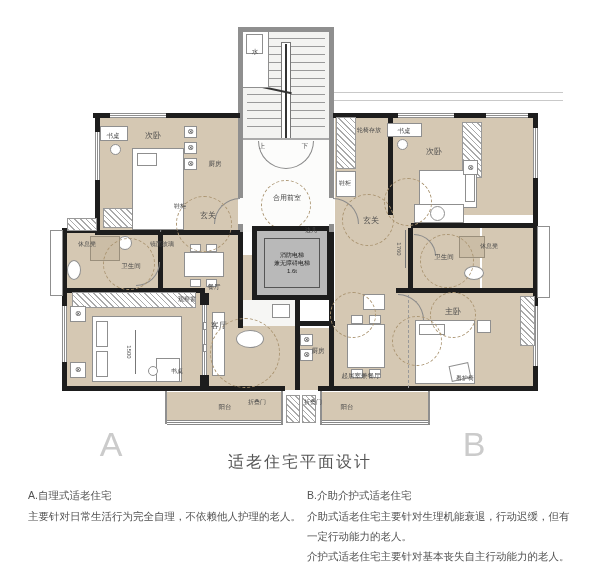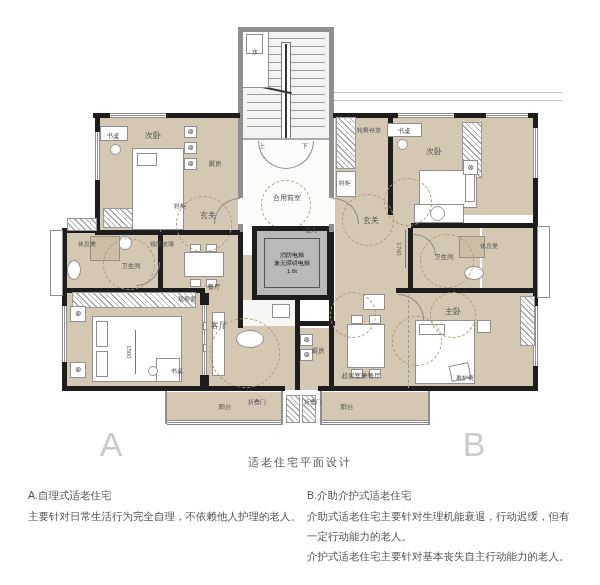--- a/index.html
+++ b/index.html
@@ -27,21 +27,21 @@
   .xs{font-size:6px;}
   .vtx{writing-mode:vertical-rl;transform:translate(-50%,-50%);font-size:6px;color:#555;white-space:nowrap;}
   .vl{background:#777;}
   .cl{background:#c9c9c9;}
   .rail{background:#fff;border-top:1px solid #888;border-bottom:1px solid #888;
         background-image:linear-gradient(#888,#888);background-size:100% 1px;
         background-position:center;background-repeat:no-repeat;}
   .tread{background-image:repeating-linear-gradient(180deg,#9a9a9a 0,#9a9a9a 1px,transparent 1px,transparent 8px);}
   .glyph{display:flex;align-items:center;justify-content:center;color:#555;font-size:8px;line-height:1;}
   .biglt{font-size:34px;color:#cbcbcb;font-weight:400;}
-  .ttl{font-size:11px;color:#555;letter-spacing:2px;transform:translate(-50%,-50%);white-space:nowrap;}
+  .ttl{font-size:16px;color:#555;letter-spacing:2px;transform:translate(-50%,-50%);white-space:nowrap;}
   .cap{font-size:10.5px;color:#515151;line-height:1.9;}
   .cap .h{display:block;margin-bottom:1px;}
   .dv{border-left:1px dashed #999;}
 </style>
 </head>
 <body>
 
 <div id="stage">
 
   <div class="ab cl" style="left:333px;top:92px;width:230px;height:1px"></div>

